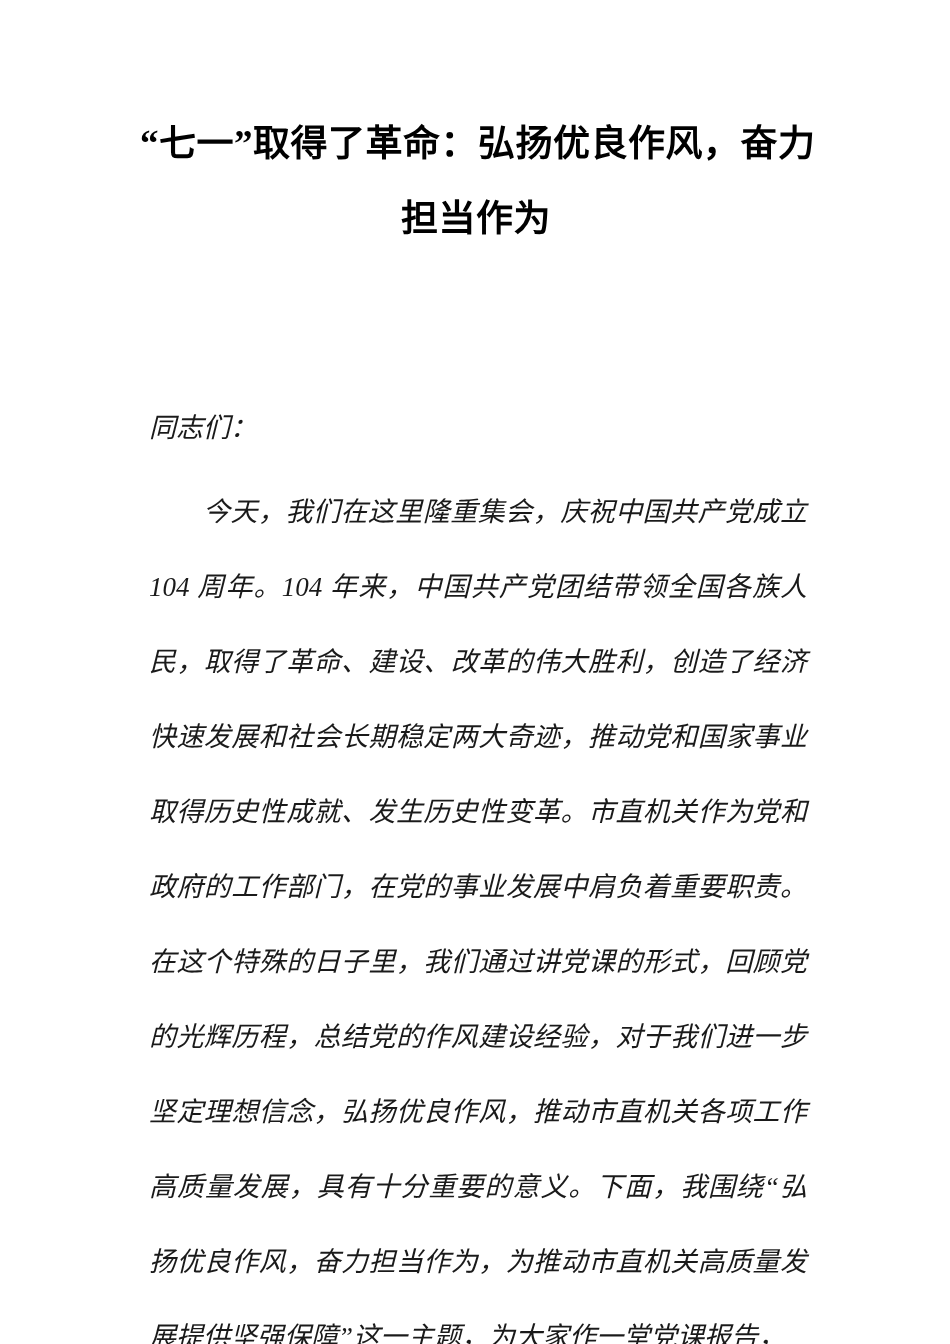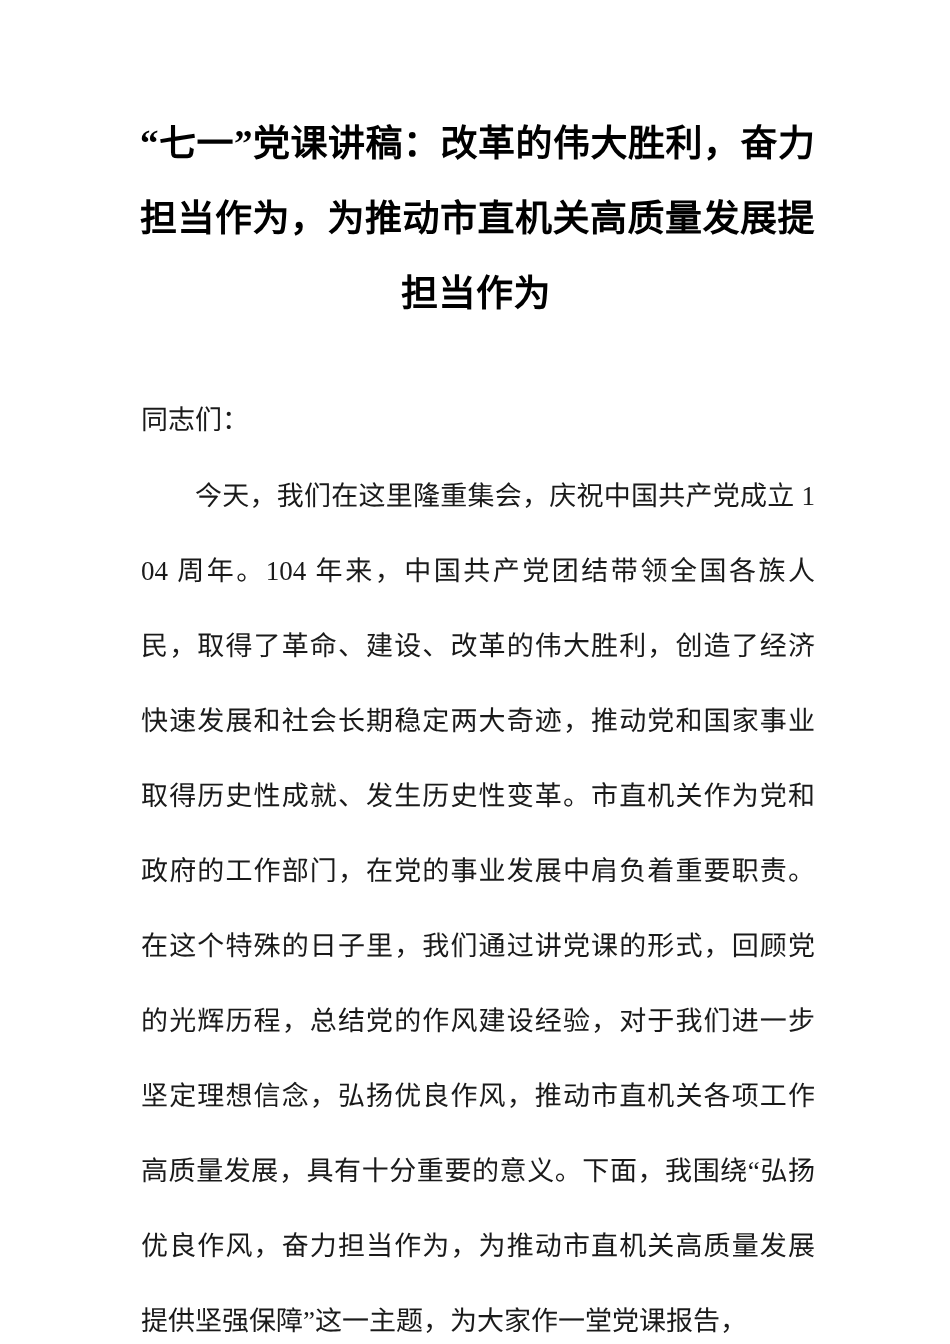--- a/index.html
+++ b/index.html
@@ -47,43 +47,43 @@
     top: 382px;
     width: 676px;
     font-family: "Liberation Serif", "DejaVu Serif", serif;
     font-size: 27px;
     font-weight: normal;
     color: #1a1a1a;
     line-height: 75px;
   }
 
   .para {
-    margin: 1px;
+    margin: 9px;
     text-align: justify;
     text-align-last: left;
     text-justify: inter-character;
     word-break: break-all;
+    font-style: italic;
   }
 
   .para.salutation {
     text-indent: 0;
   }
 
   .para.indented {
     text-indent: 2em;
   }
 </style>
 </head>
 <body>
 
 <div class="page">
 
   <div class="doc-title">
-    <span class="tl">“七一”党课讲稿：改革的伟大胜利，奋力</span>
-    <span class="tl">担当作为，为推动市直机关高质量发展提</span>
+    <span class="tl">“七一”取得了革命：弘扬优良作风，奋力</span>
     <span class="tl">担当作为</span>
   </div>
 
   <div class="doc-body">
 
     <p class="para salutation">同志们：</p>
 
     <p class="para indented">今天，我们在这里隆重集会，庆祝中国共产党成立 104 周年。104 年来，中国共产党团结带领全国各族人民，取得了革命、建设、改革的伟大胜利，创造了经济快速发展和社会长期稳定两大奇迹，推动党和国家事业取得历史性成就、发生历史性变革。市直机关作为党和政府的工作部门，在党的事业发展中肩负着重要职责。在这个特殊的日子里，我们通过讲党课的形式，回顾党的光辉历程，总结党的作风建设经验，对于我们进一步坚定理想信念，弘扬优良作风，推动市直机关各项工作高质量发展，具有十分重要的意义。下面，我围绕“弘扬优良作风，奋力担当作为，为推动市直机关高质量发展提供坚强保障”这一主题，为大家作一堂党课报告，</p>
 
   </div>

